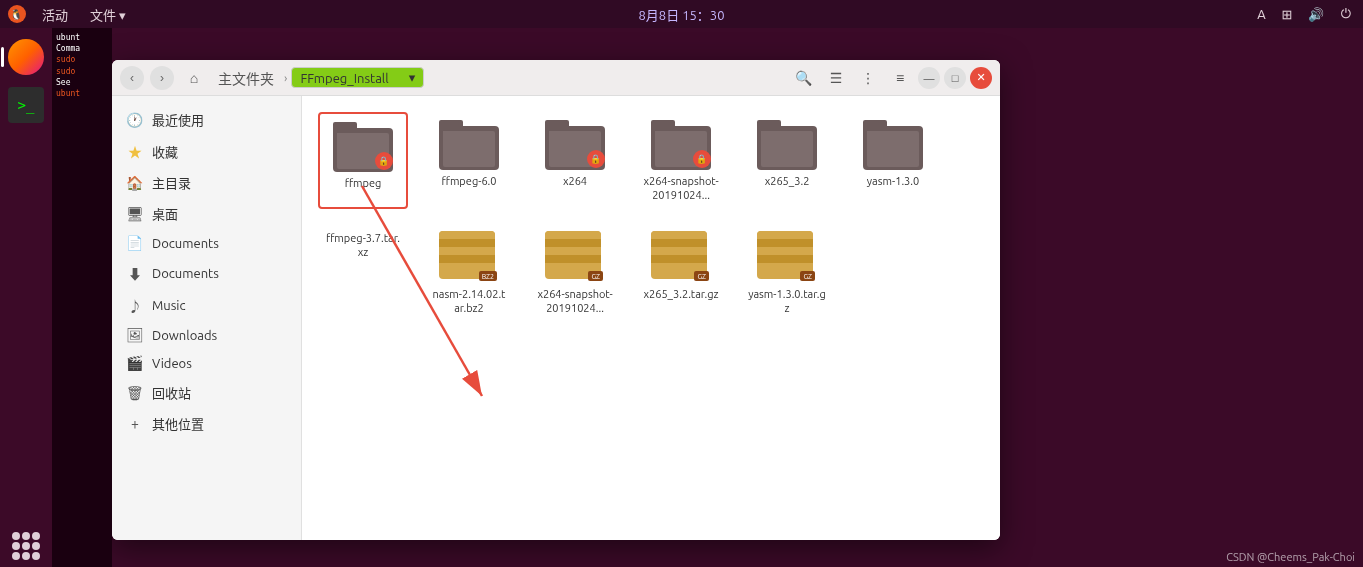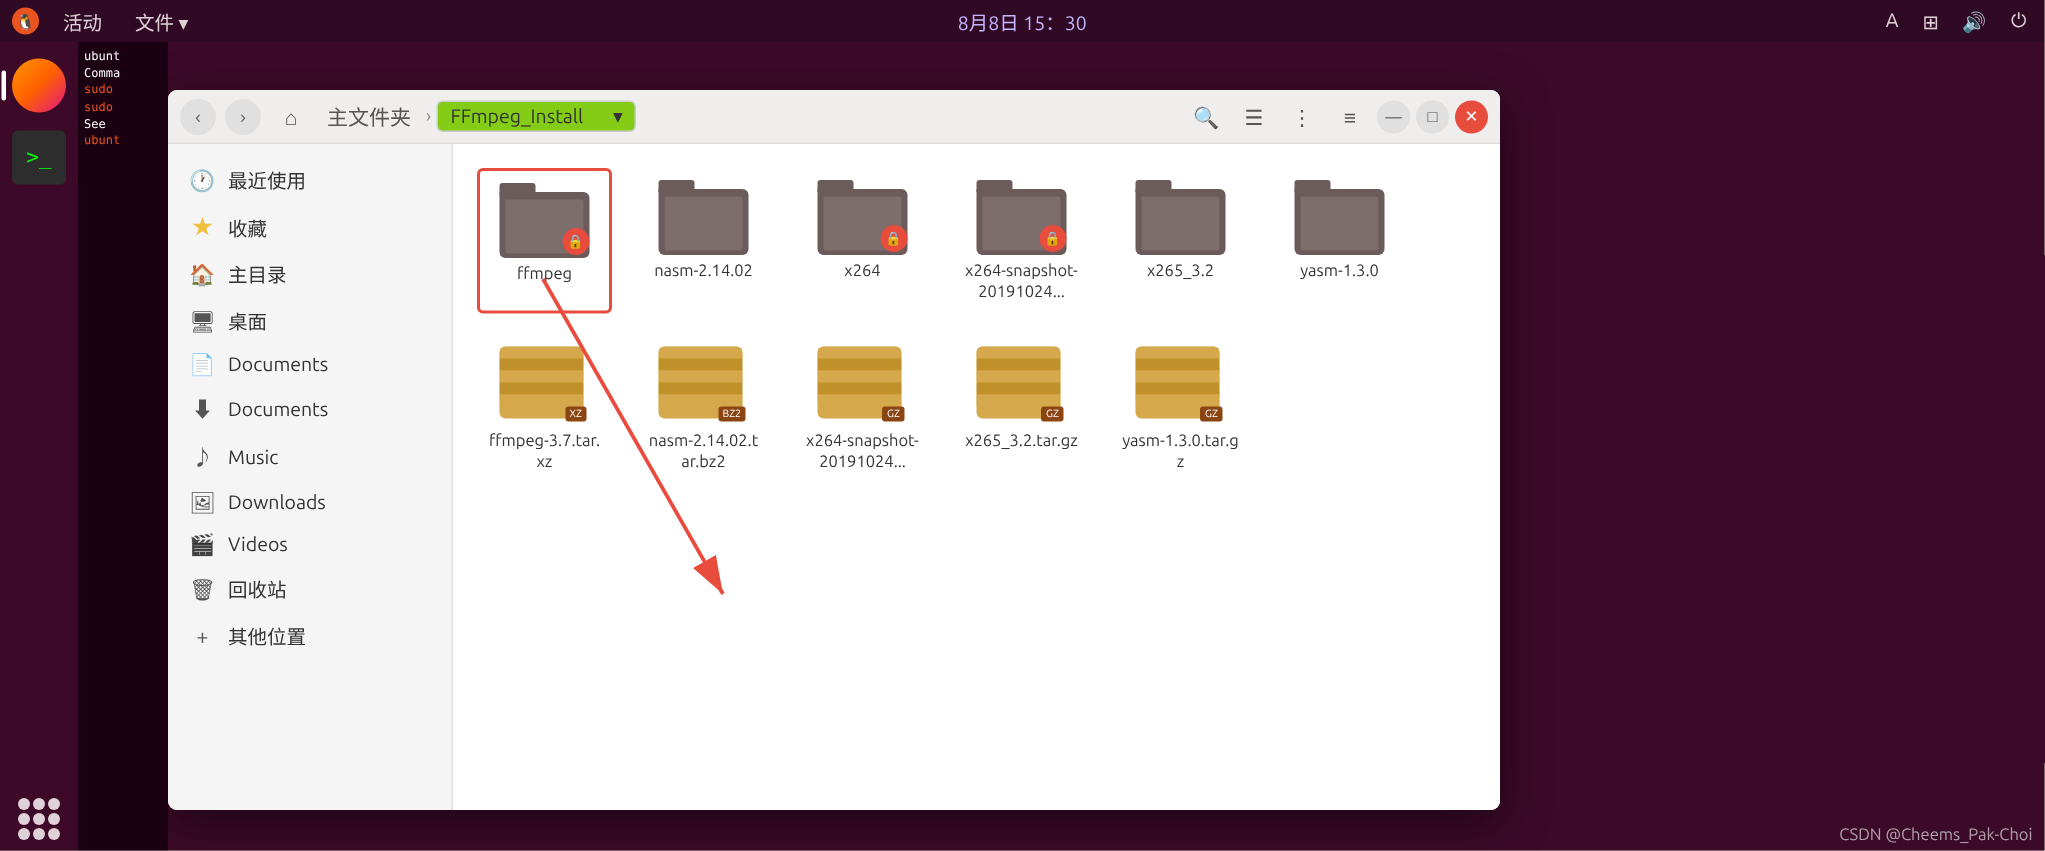--- a/index.html
+++ b/index.html
@@ -501,29 +501,29 @@
         <div class="file-item selected">
           <div class="folder-icon">
             <div class="folder-tab" style="background:#6b5b5b;"></div>
             <div class="folder-body" style="background:#6b5b5b;"></div>
             <div class="folder-inner" style="background:#7d6d6d;"></div>
             <div class="lock-badge">🔒</div>
           </div>
           <span class="file-name">ffmpeg</span>
         </div>
 
-
         <div class="file-item">
           <div class="folder-icon">
             <div class="folder-tab" style="background:#6b5b5b;"></div>
             <div class="folder-body" style="background:#6b5b5b;"></div>
             <div class="folder-inner" style="background:#7d6d6d;"></div>
           </div>
-          <span class="file-name">nasm-2.14.02</span>
-        </div>
+          <span class="file-name">ffmpeg-6.0</span>
+        </div>
+
 
         <div class="file-item">
           <div class="folder-icon">
             <div class="folder-tab" style="background:#6b5b5b;"></div>
             <div class="folder-body" style="background:#6b5b5b;"></div>
             <div class="folder-inner" style="background:#7d6d6d;"></div>
             <div class="lock-badge">🔒</div>
           </div>
           <span class="file-name">x264</span>
         </div>
@@ -550,30 +550,20 @@
         <div class="file-item">
           <div class="folder-icon">
             <div class="folder-tab" style="background:#6b5b5b;"></div>
             <div class="folder-body" style="background:#6b5b5b;"></div>
             <div class="folder-inner" style="background:#7d6d6d;"></div>
           </div>
           <span class="file-name">yasm-1.3.0</span>
         </div>
 
         <div class="file-item">
-          <div style="width:60px;height:52px;position:relative;">
-            <div style="width:56px;height:48px;background:#d4a84b;border-radius:4px;overflow:hidden;display:flex;flex-direction:column;gap:0;">
-              <div style="height:8px;background:#d4a84b;"></div>
-              <div style="height:8px;background:#c0902a;"></div>
-              <div style="height:8px;background:#d4a84b;"></div>
-              <div style="height:8px;background:#c0902a;"></div>
-              <div style="height:8px;background:#d4a84b;"></div>
-            </div>
-            <div style="position:absolute;bottom:2px;right:2px;background:#8B4513;color:white;font-size:7px;padding:1px 3px;border-radius:2px;">XZ</div>
-          </div>
           <span class="file-name">ffmpeg-3.7.tar.xz</span>
         </div>
 
         <div class="file-item">
           <div style="width:60px;height:52px;position:relative;">
             <div style="width:56px;height:48px;background:#d4a84b;border-radius:4px;overflow:hidden;display:flex;flex-direction:column;">
               <div style="height:8px;background:#d4a84b;"></div>
               <div style="height:8px;background:#c0902a;"></div>
               <div style="height:8px;background:#d4a84b;"></div>
               <div style="height:8px;background:#c0902a;"></div>

